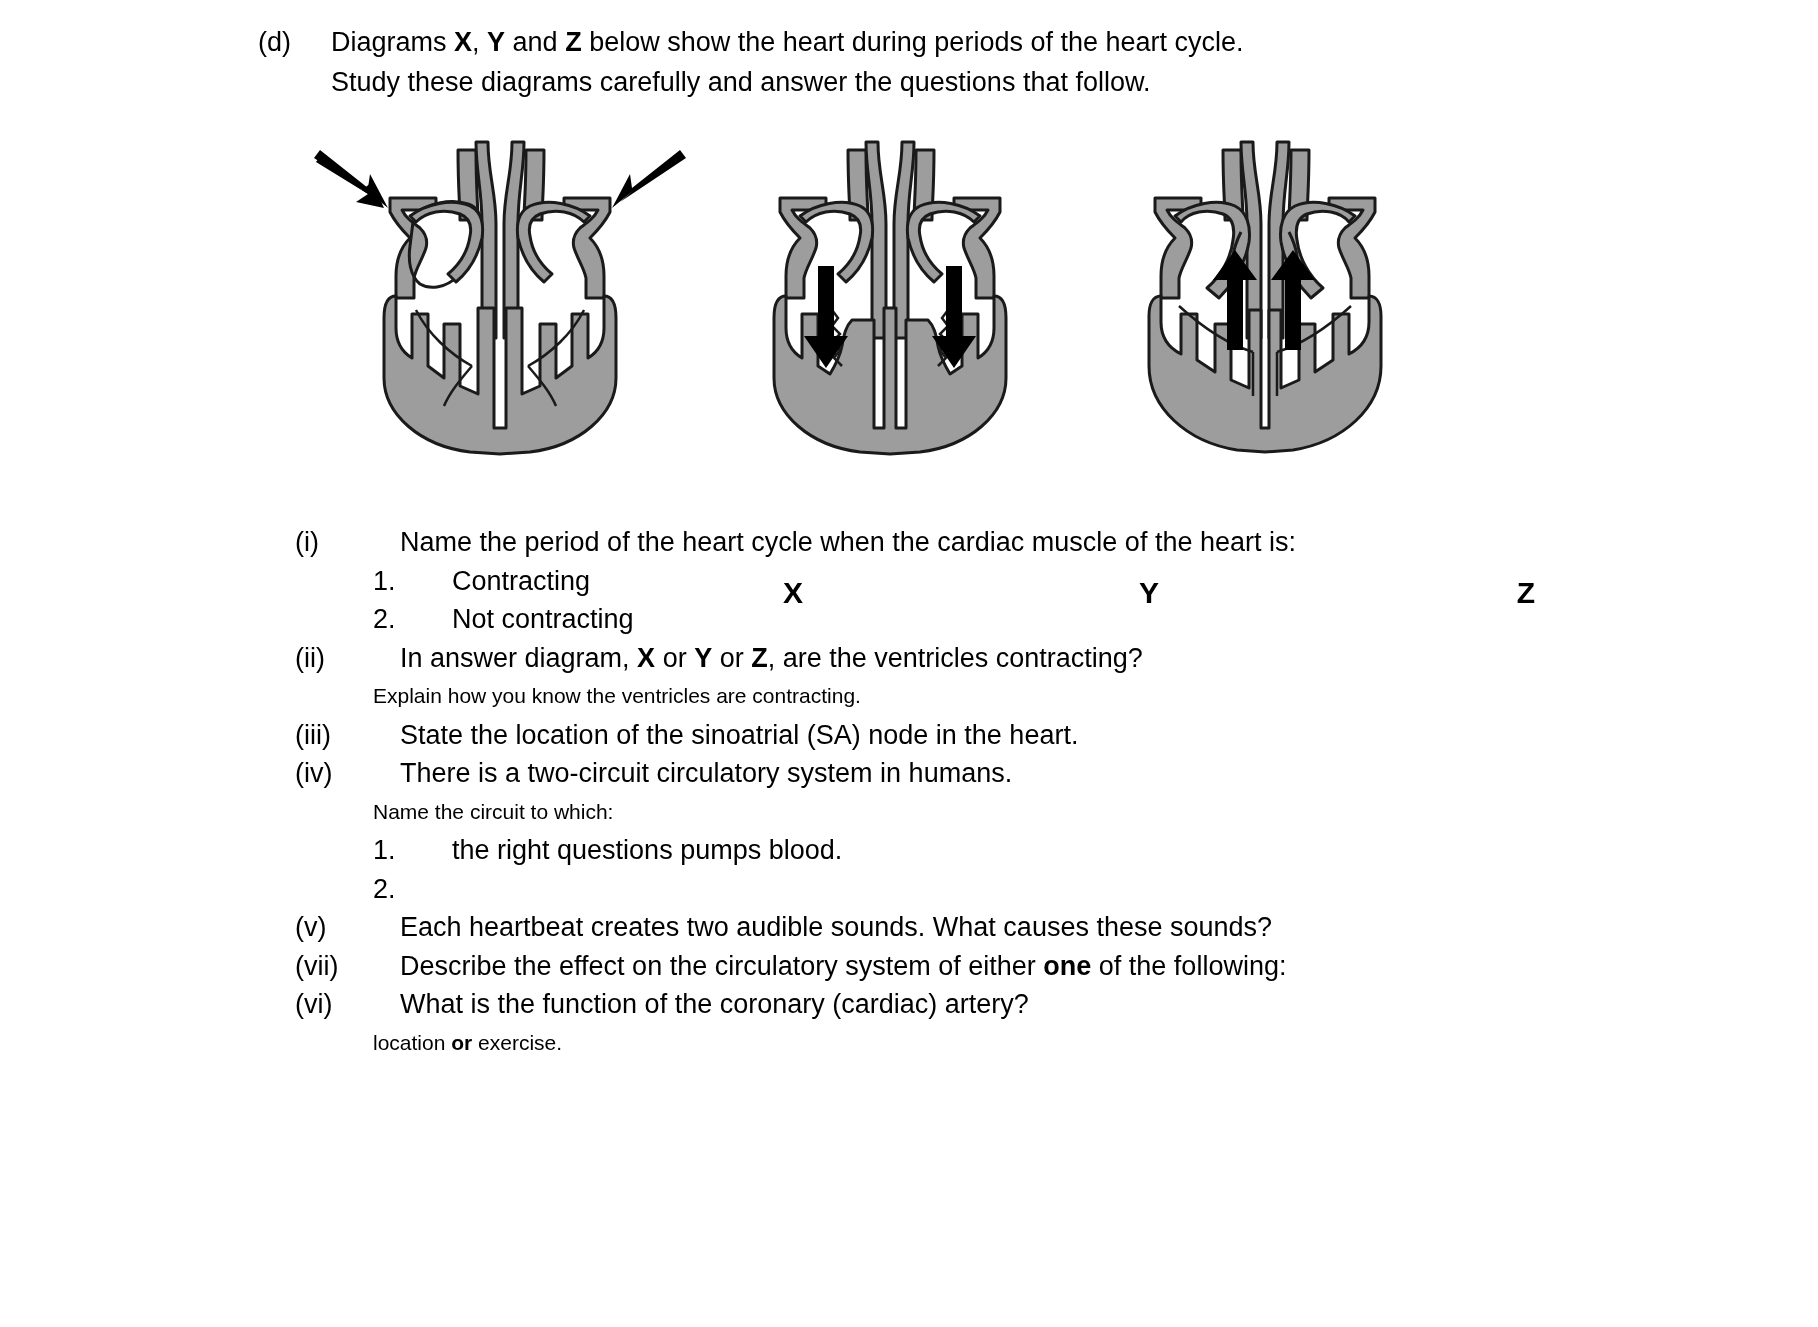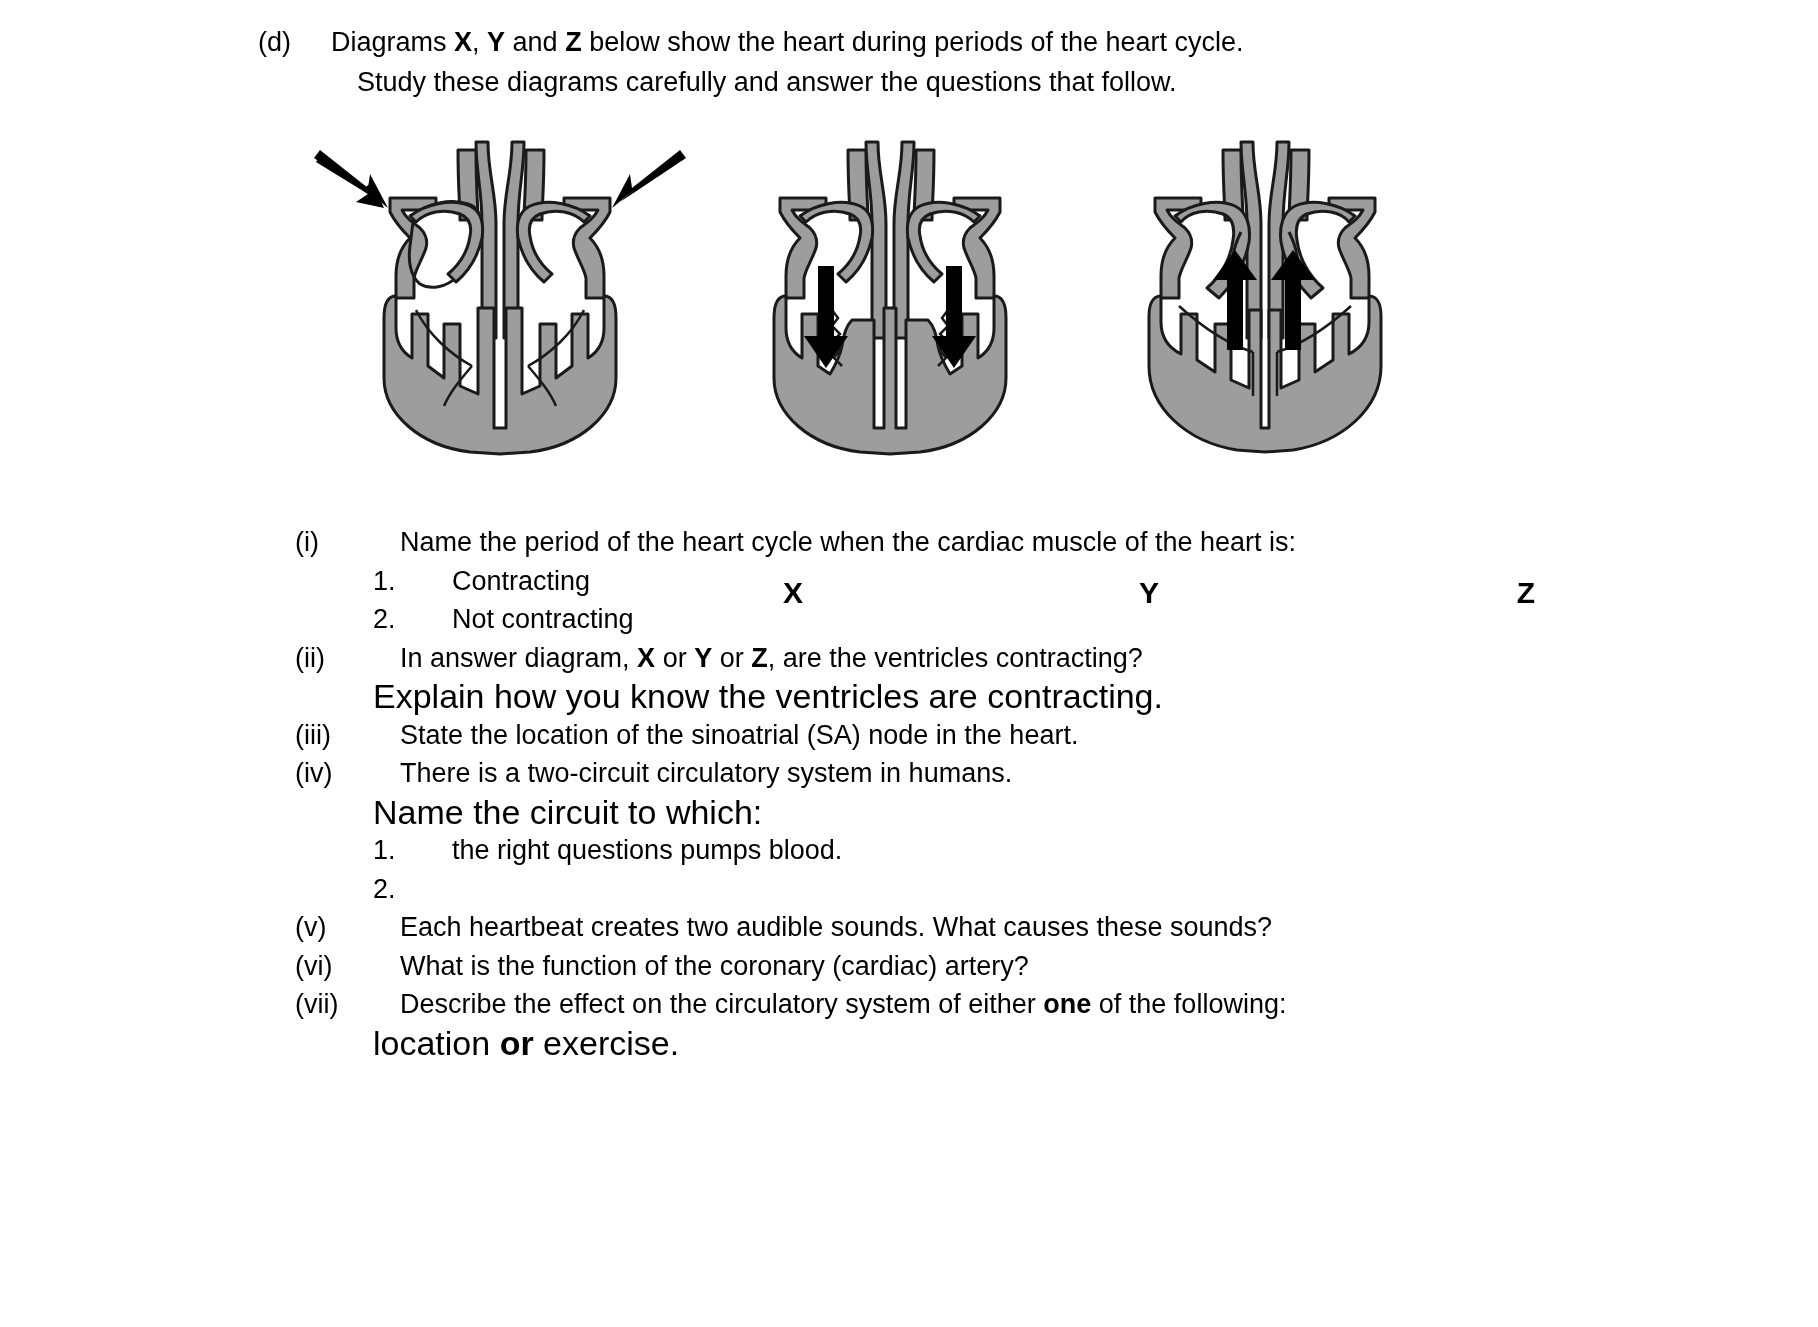--- a/index.html
+++ b/index.html
@@ -37,21 +37,21 @@
     flex: 0 0 73px;
     font-size: 27px;
     line-height: 40px;
   }
   .intro-text {
     font-size: 27px;
     line-height: 40px;
     white-space: nowrap;
   }
   .intro-line2 {
-    margin-left: 99px;
+    margin-left: 73px;
     font-size: 27px;
     line-height: 40px;
     white-space: nowrap;
   }
   b { font-weight: bold; }
 
   
   .diagrams {
     position: absolute;
     left: 300px;
@@ -100,21 +100,21 @@
     width: 78px;
     font-size: 27px;
   }
   .q-body {
     font-size: 27px;
     white-space: nowrap;
     margin-left: 27px;
   }
   .q-cont {
     margin-left: 78px;
-    font-size: 34px;
+    font-size: 21px;
     line-height: 38.5px;
     white-space: nowrap;
   }
   .sub-row {
     display: flex;
     align-items: flex-start;
     margin-left: 78px;
     line-height: 38.5px;
   }
   .sub-marker {
@@ -415,25 +415,25 @@
     <div class="sub-row">
       <div class="sub-marker">2.</div>
     </div>
 
     <div class="q-row">
       <div class="q-marker">(v)</div>
       <div class="q-body">Each heartbeat creates two audible sounds.  What causes these sounds?</div>
     </div>
 
     <div class="q-row">
+      <div class="q-marker">(vii)</div>
+      <div class="q-body"><span>Describe the effect on the circulatory system of either </span><b>one</b><span> of the following:</span></div>
+    </div>
+
+    <div class="q-row">
       <div class="q-marker">(vi)</div>
       <div class="q-body">What is the function of the coronary (cardiac) artery?</div>
     </div>
-
-    <div class="q-row">
-      <div class="q-marker">(vii)</div>
-      <div class="q-body"><span>Describe the effect on the circulatory system of either </span><b>one</b><span> of the following:</span></div>
-    </div>
     <div class="q-cont"><span>location </span><b>or</b><span> exercise.</span></div>
 
   </div>
 
 </div>
 
 </body></html>

